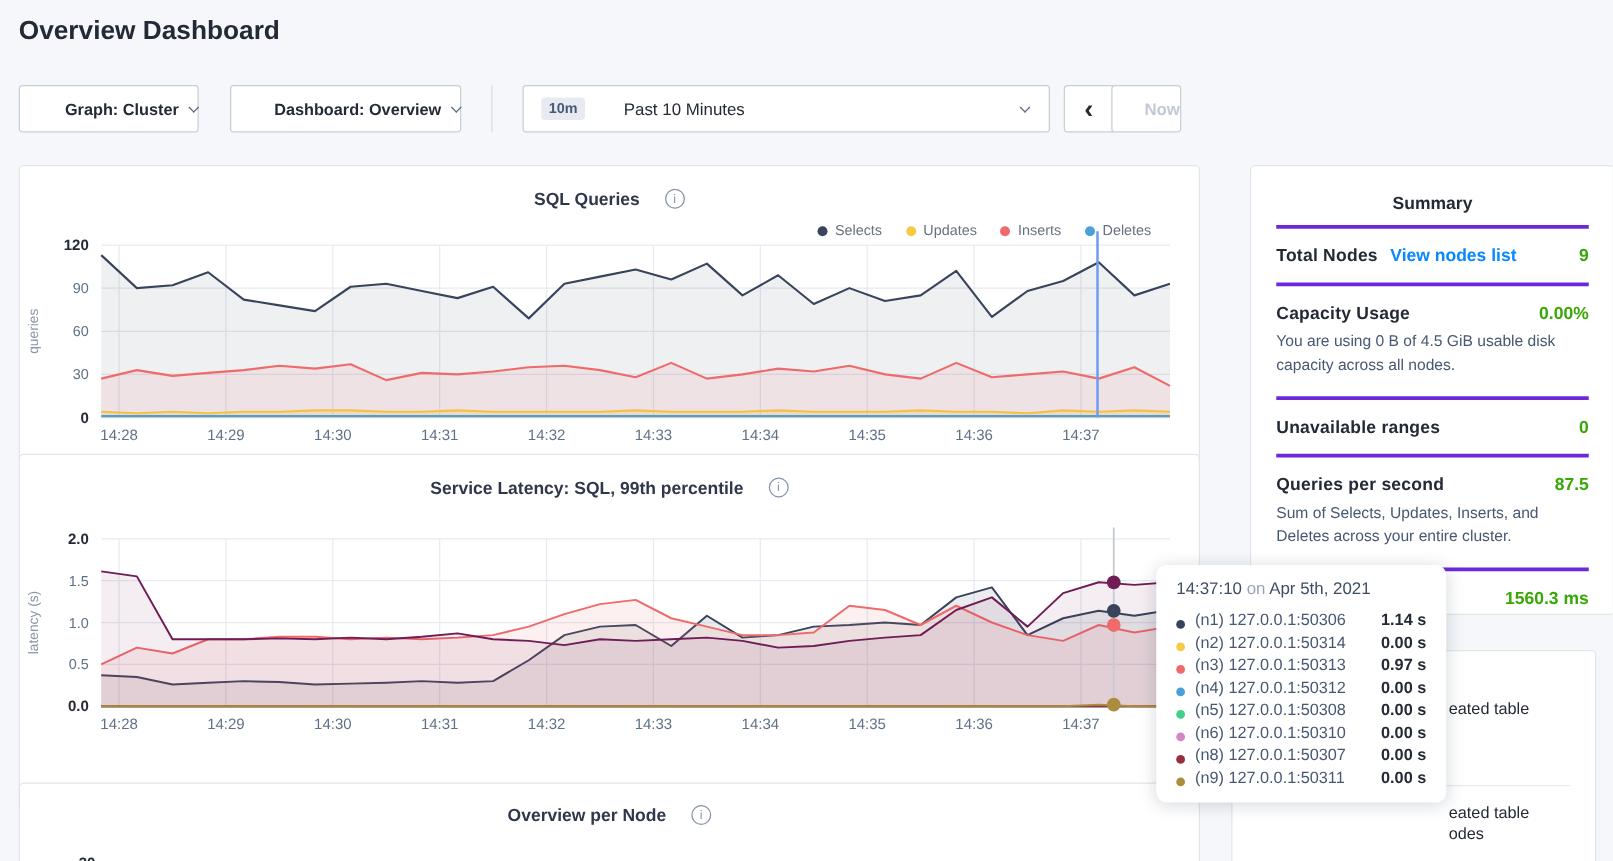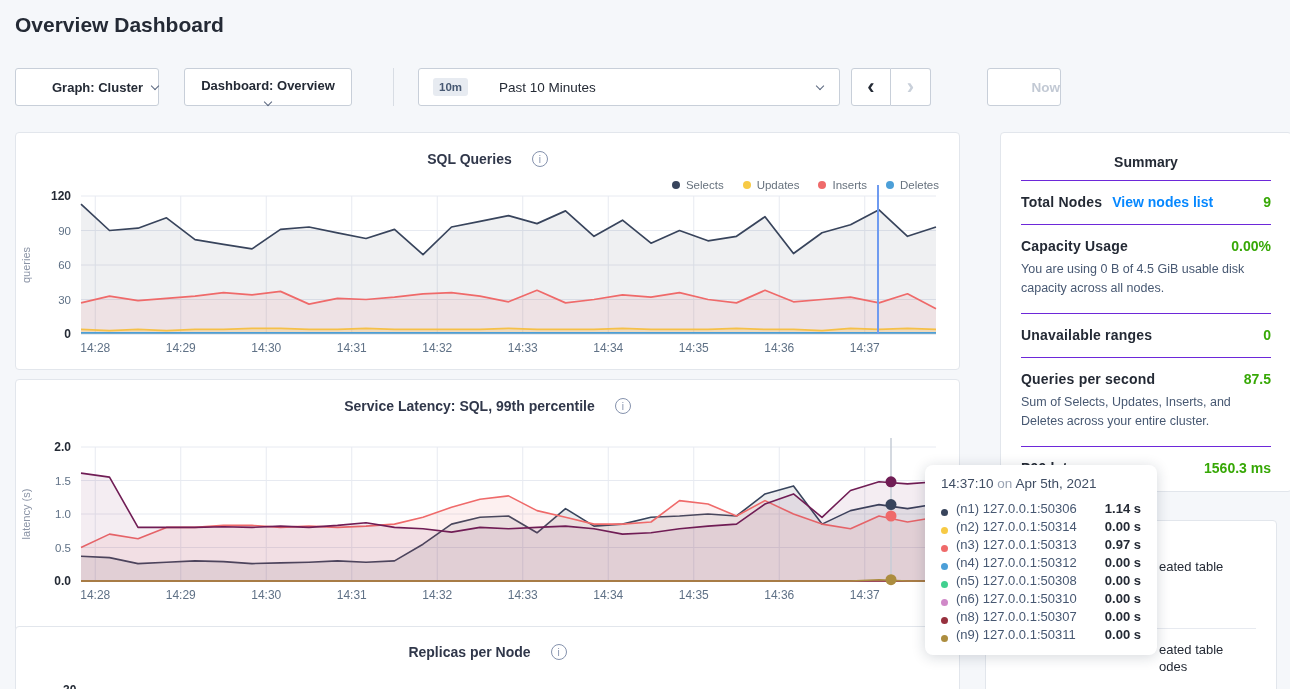--- a/index.html
+++ b/index.html
@@ -16,78 +16,78 @@
   .vdivider { position:absolute; left:393px; top:68px; width:1px; height:38px; background:#d8dde4; }
   .time-btn { justify-content:flex-start; padding:0 14px; }
   .time-badge { background:#e7ebf1; color:#475872; font-size:11.5px; font-weight:700; border-radius:3px; padding:3px 6px; }
   .time-label { font-size:13.5px; font-weight:400; margin-left:22px; }
   .time-btn .chev { position:absolute; right:16px; }
   .arrow-group { position:absolute; left:851px; top:68px; height:38px; display:flex; }
   .arrow-btn { width:40px; height:38px; background:#fff; border:1px solid #c8cfd9; display:flex; align-items:center; justify-content:center;
                font-size:22px; font-weight:700; cursor:pointer; }
   .arrow-btn.prev { border-radius:3px 0 0 3px; color:#242a35; }
   .arrow-btn.next { border-radius:0 3px 3px 0; border-left:none; color:#c9d0da; cursor:default; }
-  .now-btn { left:987px; width:74px; color:#c2c9d4; font-size:13.5px; cursor:default; }
+  .now-btn { left:889px; width:56px; color:#c2c9d4; font-size:13.5px; cursor:default; }
 
   
   .card { position:absolute; background:#fff; border:1px solid #e2e6ec; border-radius:4px; }
   .chart-card { left:15px; width:945px; }
   .chart-title-row { display:flex; align-items:center; justify-content:center; gap:20px; padding-top:18px; }
   .chart-title { font-size:14px; font-weight:700; color:#30374a; }
   .info-icon { width:16px; height:16px; border:1px solid #8592ad; border-radius:50%; color:#8592ad; font-size:10px;
                display:flex; align-items:center; justify-content:center; cursor:pointer; }
-  .legend { position:absolute; right:20px; top:46px; display:flex; gap:19px; }
+  .legend { position:absolute; right:38px; top:46px; display:flex; gap:19px; }
   .legend-item { display:flex; align-items:center; gap:6px; font-size:11.5px; color:#67727e; cursor:pointer; }
   .legend-dot { width:8px; height:8px; border-radius:50%; }
   svg.plot { position:absolute; left:0; top:0; }
 
   .ytick { font-size:11.5px; fill:#5f7186; }
   .ytick-b { font-size:12px; font-weight:700; fill:#242a35; }
   .xtick { font-size:12px; fill:#5f7186; }
   .ylab  { font-size:11px; fill:#8a93a5; }
 
   
   .side { left:985px; width:292px; padding:0 20px; }
   .side-title { text-align:center; font-size:14px; font-weight:700; padding:21px 0 10px; }
-  .srow { border-top:1px solid #6d28d9; padding:13px 0 14px; }
+  .srow { border-top:3px solid #6d28d9; padding:13px 0 14px; }
   .srow:first-of-type { border-top:none; }
   .srow-line { display:flex; align-items:baseline; gap:10px; }
   .srow-label { font-size:14px; font-weight:700; color:#242a35; letter-spacing:.2px; }
   .srow-value { margin-left:auto; font-size:14px; font-weight:700; color:#37a806; }
   .srow-link { font-size:14px; font-weight:700; color:#0788ff; cursor:pointer; }
   .srow-desc { margin-top:6px; font-size:12.5px; line-height:1.55; color:#475872; }
 
   
   .events-card { left:985px; top:520px; width:292px; height:220px; }
   .events-frag { position:absolute; font-size:13px; color:#242a35; }
   .events-divider { position:absolute; left:20px; right:20px; top:107px; height:1px; background:#e7eaf0; }
 
   
-  .tooltip { position:absolute; left:925px; top:465px; width:232px; background:#fff; border-radius:8px;
+  .tooltip { position:absolute; left:925px; top:452px; width:232px; background:#fff; border-radius:8px;
              box-shadow:0 2px 14px rgba(24,38,62,.18); padding:11px 16px 13px; z-index:30; }
   .tooltip-header { font-size:13.5px; color:#3f4d63; margin-bottom:7px; }
   .tooltip-header .on { color:#9aa3b3; }
   .tt-row { display:flex; align-items:flex-end; gap:8px; height:18px; font-size:13px; color:#475872; }
   .tt-dot { width:7px; height:7px; border-radius:50%; flex:none; }
   .tt-val { margin-left:auto; font-weight:700; color:#242a35; }
 
   .clipped-tick { position:absolute; font-size:12px; font-weight:700; color:#242a35; }
 </style>
 </head>
 <body>
 
 <div class="page">
 
   <h1 class="page-title">Overview Dashboard</h1>
 
   <button class="btn" style="left:15px;width:144px;">
     <span>Graph: Cluster</span>
     <span class="chev"></span>
   </button>
-  <button class="btn" style="left:184px;width:168px;flex-direction:column;">
+  <button class="btn" style="left:184px;width:185px;">
     <span>Dashboard: Overview</span>
     <span class="chev"></span>
   </button>
   <div class="vdivider"></div>
   <button class="btn time-btn" style="left:418px;width:422px;">
     <span class="time-badge">10m</span>
     <span class="time-label">Past 10 Minutes</span>
     <span class="chev"></span>
   </button>
   <div class="arrow-group">
@@ -155,21 +155,21 @@
         <text x="421.25" y="219" text-anchor="middle" class="xtick">14:32</text>
         <text x="506.75000000000006" y="219" text-anchor="middle" class="xtick">14:33</text>
         <text x="592.25" y="219" text-anchor="middle" class="xtick">14:34</text>
         <text x="677.75" y="219" text-anchor="middle" class="xtick">14:35</text>
         <text x="763.25" y="219" text-anchor="middle" class="xtick">14:36</text>
         <text x="848.75" y="219" text-anchor="middle" class="xtick">14:37</text>
         <text x="14" y="132" class="ylab" text-anchor="middle" transform="rotate(-90 14 132)">queries</text>
       </svg>
   </div>
 
-  <div class="card chart-card" style="top:379px;height:286px;">
+  <div class="card chart-card" style="top:363px;height:286px;">
     <div class="chart-title-row">
       <span class="chart-title">Service Latency: SQL, 99th percentile</span>
       <span class="info-icon">i</span>
     </div>
     <svg class="plot" id="lat-svg" width="945" height="238">
         <line x1="79.25" y1="67" x2="79.25" y2="201" stroke="#e7eaf1" stroke-width="1"></line>
         <line x1="164.75" y1="67" x2="164.75" y2="201" stroke="#e7eaf1" stroke-width="1"></line>
         <line x1="250.25" y1="67" x2="250.25" y2="201" stroke="#e7eaf1" stroke-width="1"></line>
         <line x1="335.75" y1="67" x2="335.75" y2="201" stroke="#e7eaf1" stroke-width="1"></line>
         <line x1="421.25" y1="67" x2="421.25" y2="201" stroke="#e7eaf1" stroke-width="1"></line>
@@ -214,21 +214,21 @@
         <text x="592.25" y="219" text-anchor="middle" class="xtick">14:34</text>
         <text x="677.75" y="219" text-anchor="middle" class="xtick">14:35</text>
         <text x="763.25" y="219" text-anchor="middle" class="xtick">14:36</text>
         <text x="848.75" y="219" text-anchor="middle" class="xtick">14:37</text>
         <text x="14" y="134" class="ylab" text-anchor="middle" transform="rotate(-90 14 134)">latency (s)</text>
       </svg>
   </div>
 
   <div class="card chart-card" style="top:626px;height:130px;">
     <div class="chart-title-row" style="padding-top:17px;">
-      <span class="chart-title">Replicas per Node</span>
+      <span class="chart-title">Overview per Node</span>
       <span class="info-icon">i</span>
     </div>
     <span class="clipped-tick" style="left:47px;top:56px;">30</span>
   </div>
 
   <aside class="card side" style="top:132px;height:360px;margin-left:15px;">
     <div class="side-title">Summary</div>
     <div class="srow">
       <div class="srow-line">
         <span class="srow-label">Total Nodes</span>

